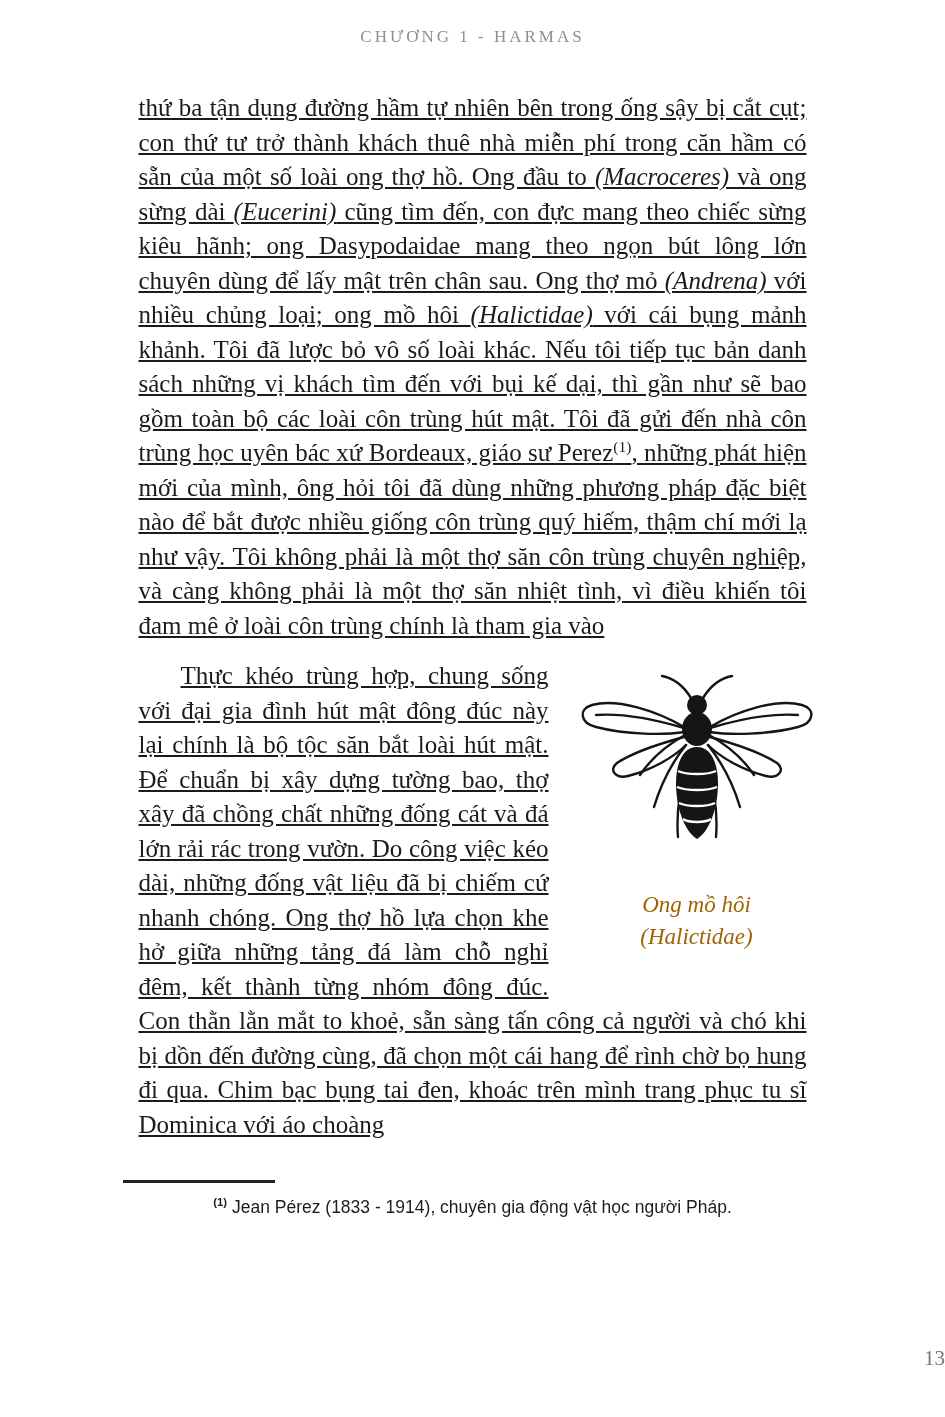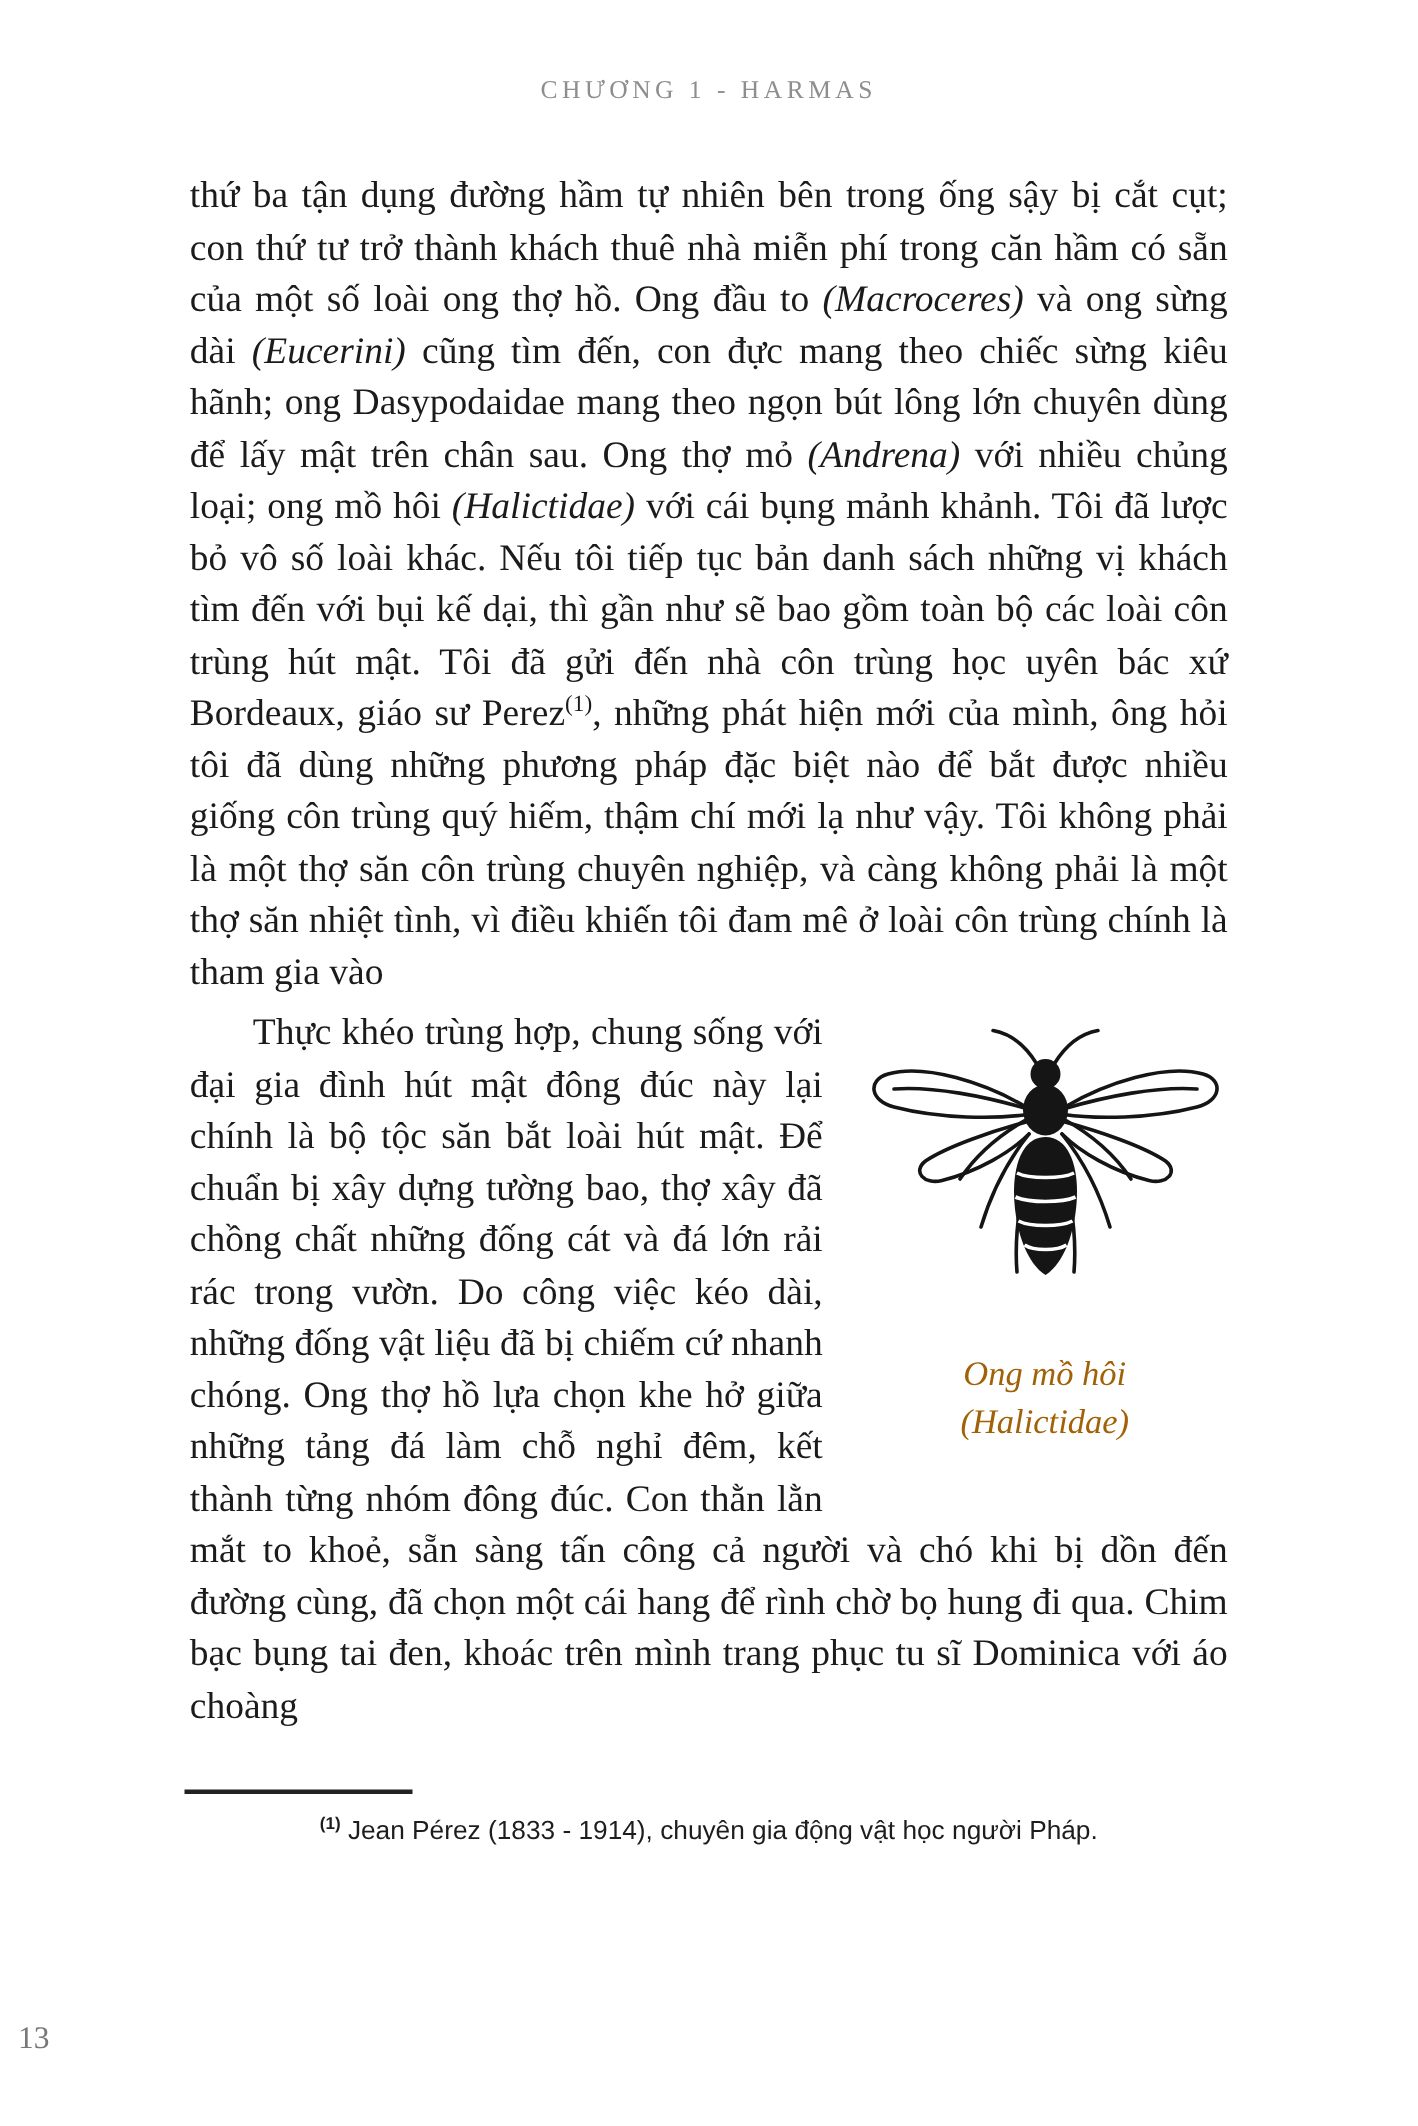--- a/index.html
+++ b/index.html
@@ -8,38 +8,38 @@
 
   .page {
     position: relative;
     width: 945px;
     height: 1417px;
     background: #ffffff;
     overflow: hidden;
   }
 
   .running-head {
-    padding-top: 50px;
+    padding-top: 27px;
     text-align: center;
     font-size: 17px;
     letter-spacing: 3px;
     color: #8e8e8e;
     font-weight: 400;
   }
 
   .text-col {
     width: 700px;
     margin: 44px auto 0 auto;
     font-size: 25px;
     line-height: 34.5px;
     text-align: justify;
     color: #1b1b1b;
   }
 
-  .text-col p { margin: 4px; }
+  .text-col p { margin: 16px; text-decoration: underline; }
   p.para-indent { text-indent: 42px; margin-top: 6px; }
 
   sup { font-size: 0.62em; line-height: 0; }
 
   .insect-figure {
     float: right;
     width: 252px;
     margin: 6px 0 34px 22px;
     text-align: center;
   }
@@ -69,21 +69,21 @@
     border-top: 3px solid #222222;
     margin: 0 0 12px 0;
   }
   .footnote-text sup { font-weight: 700; font-size: 0.65em; }
 
   .page-number {
     position: absolute;
     left: 12px;
     right: 0;
     bottom: 46px;
-    text-align: left;
+    text-align: right;
     font-size: 21px;
     color: #787878;
   }
 </style>
 </head>
 <body>
 
 <div class="page">
 
   <div class="running-head">CHƯƠNG 1 - HARMAS</div>

